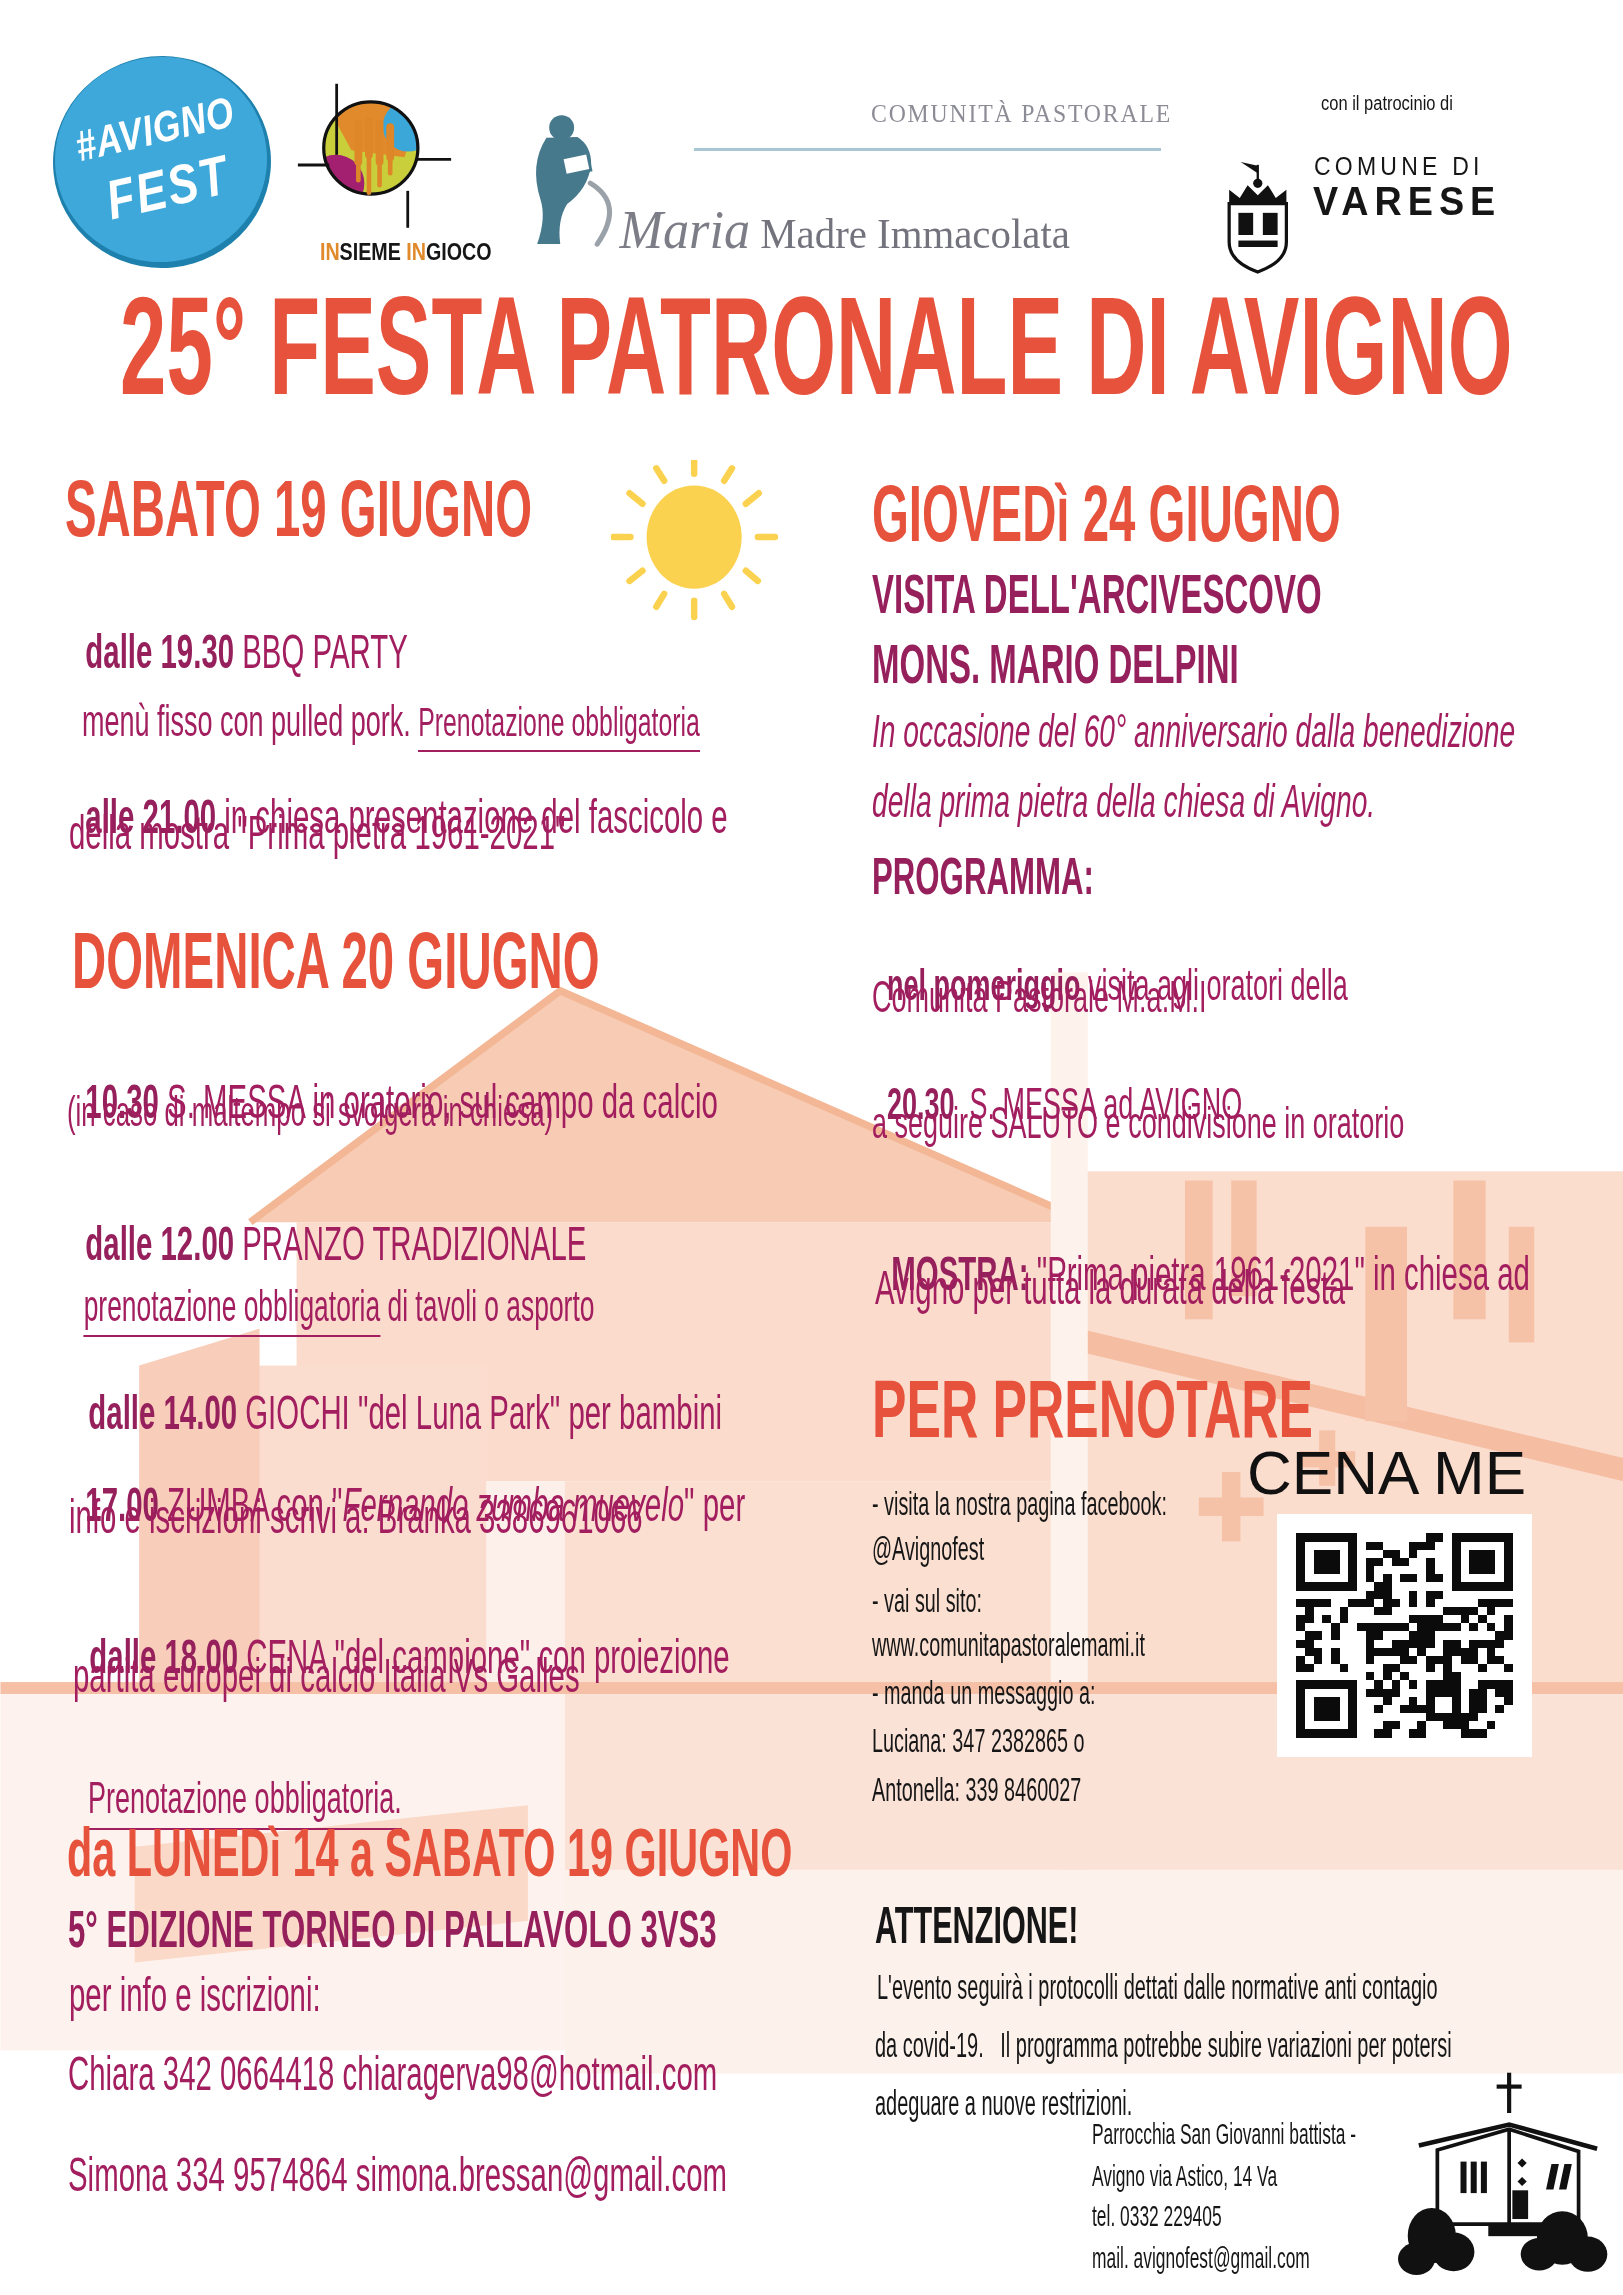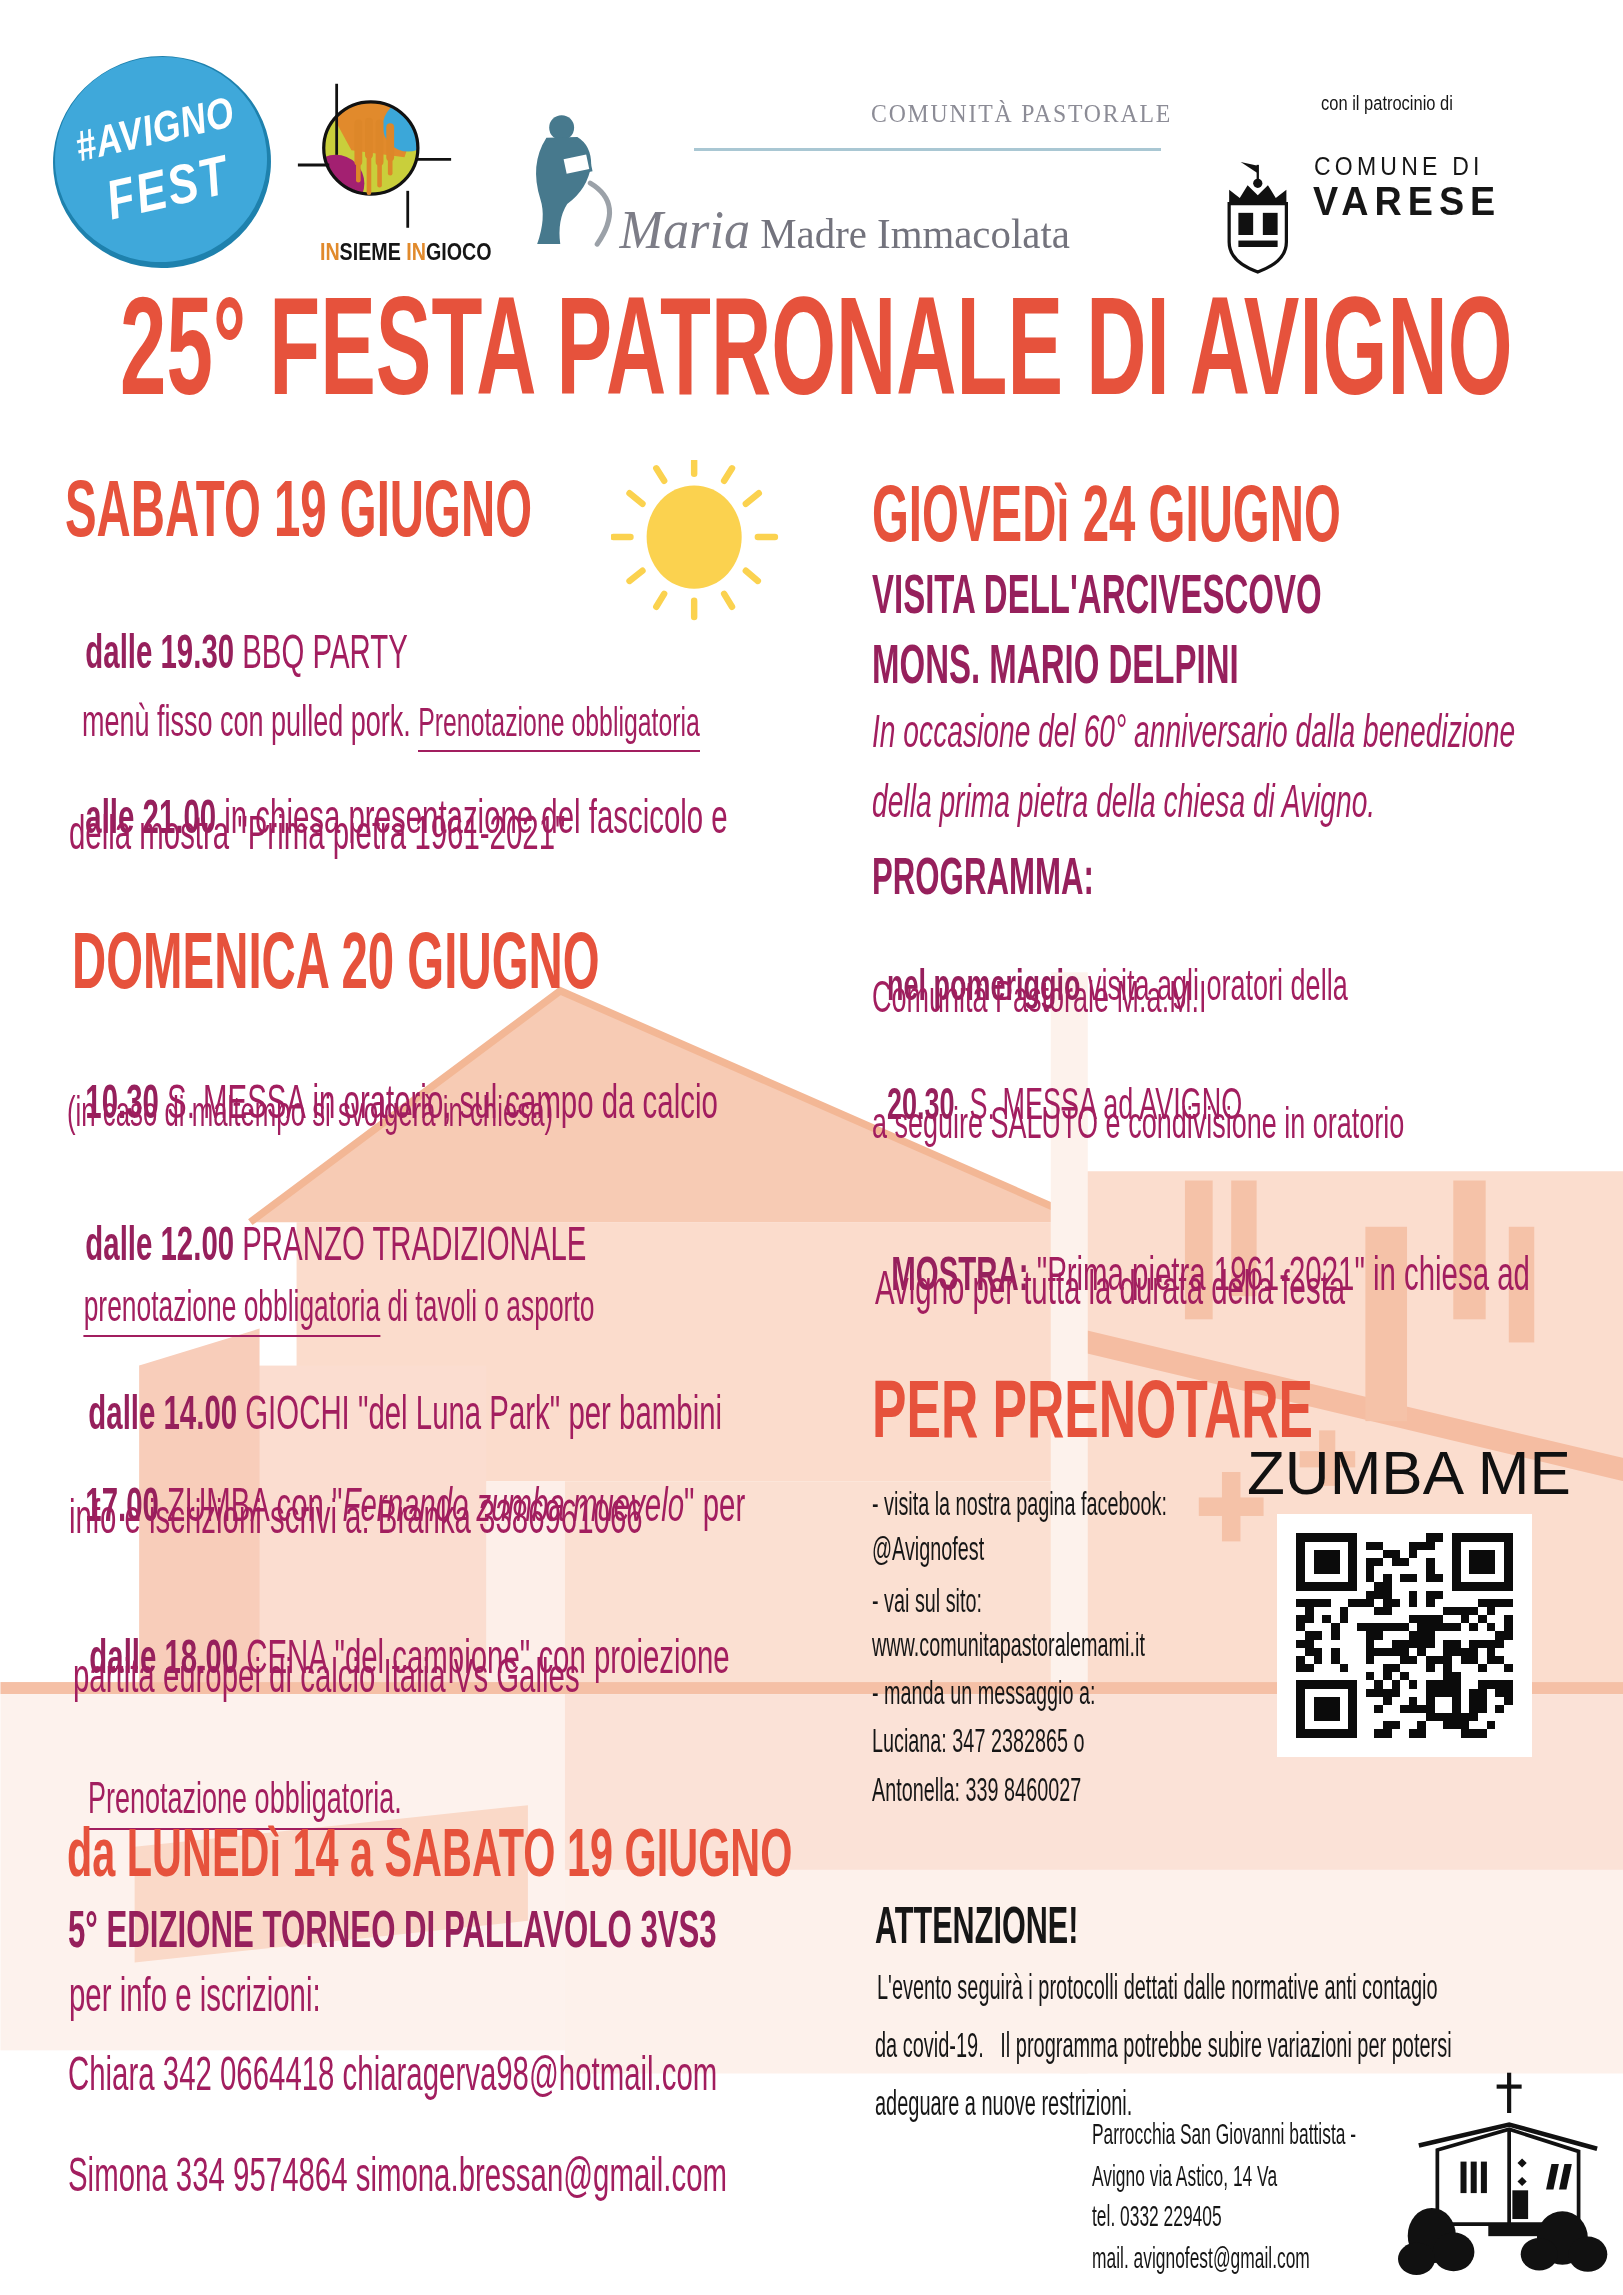--- a/index.html
+++ b/index.html
@@ -217,21 +217,21 @@
 </div>
 <div class="line mag" style="left:872px;top:1099px;font-size:45px;">a seguire SALUTO e condivisione in oratorio</div>
 
 <div class="line mag" style="left:875px;top:1197px;font-size:49px;">
   <span class="b">MOSTRA: </span><span>"Prima pietra 1961-2021" in chiesa ad</span>
 </div>
 <div class="line mag" style="left:875px;top:1262px;font-size:49px;">Avigno per tutta la durata della festa</div>
 
 <div class="line h1" style="left:872px;top:1366px;font-size:82px;transform:scaleX(.63);">PER PRENOTARE</div>
 
-<div class="abs" style="left:1247px;top:1437px;font-size:62px;color:#111;white-space:pre;">ZUMBA ME</div>
+<div class="abs" style="left:1247px;top:1437px;font-size:62px;color:#111;white-space:pre;">CENA ME</div>
 
 <div class="qr-box">
   <div class="qr-grid" id="qr-grid">
       <div class="d"></div>
       <div class="d"></div>
       <div class="d"></div>
       <div class="d"></div>
       <div class="d"></div>
       <div class="d"></div>
       <div class="d"></div>

